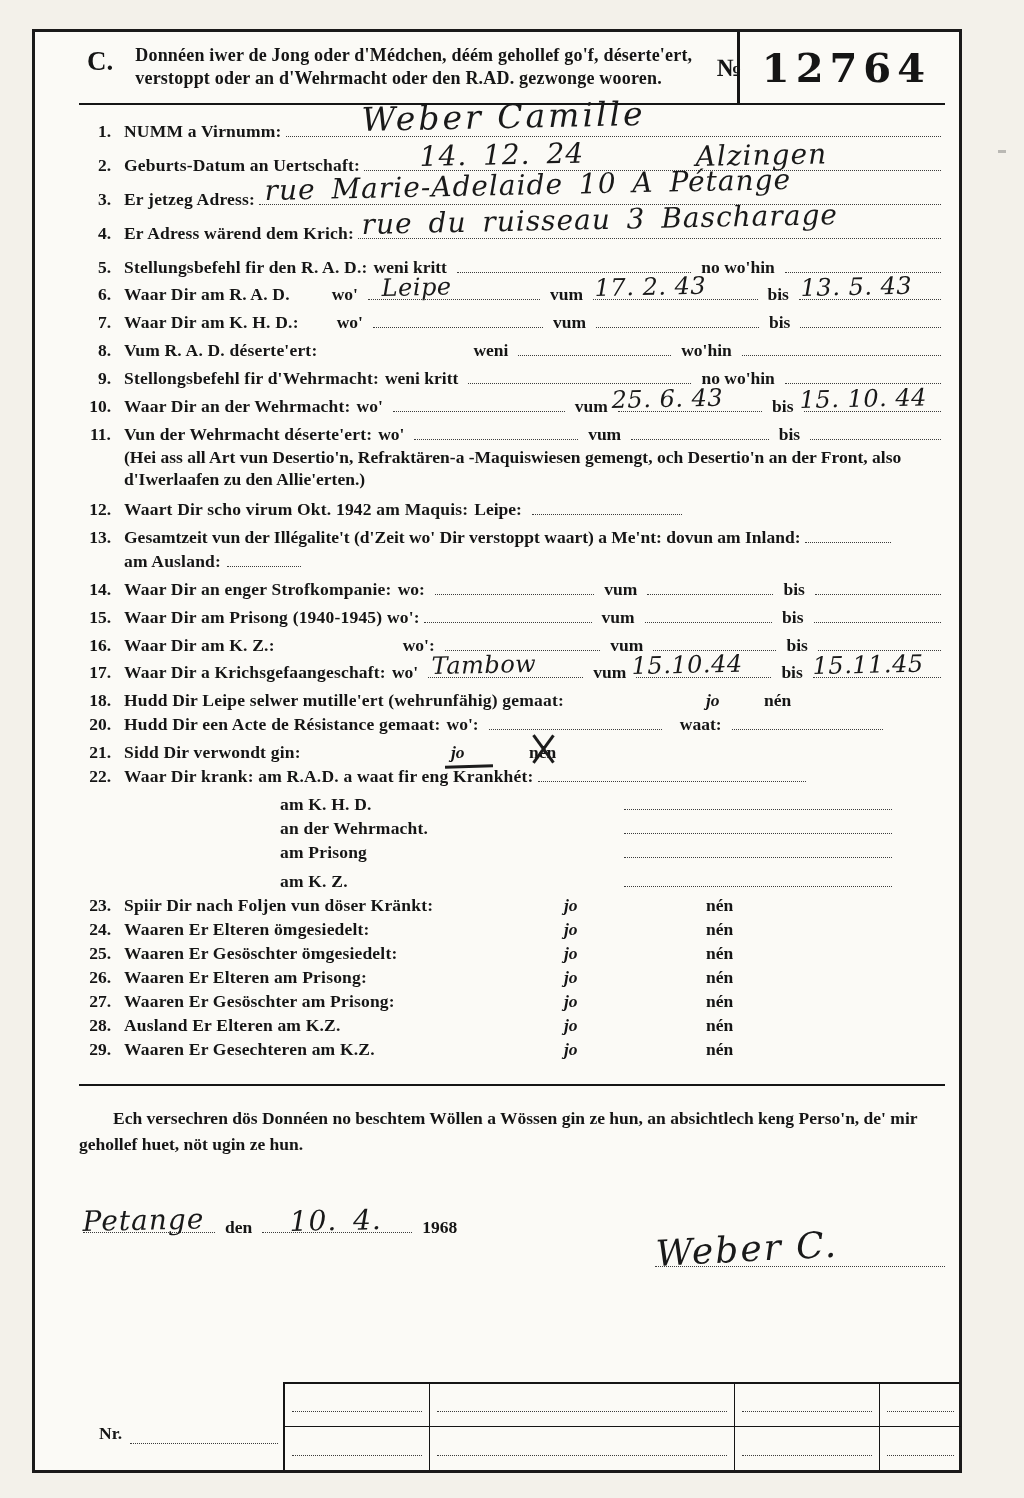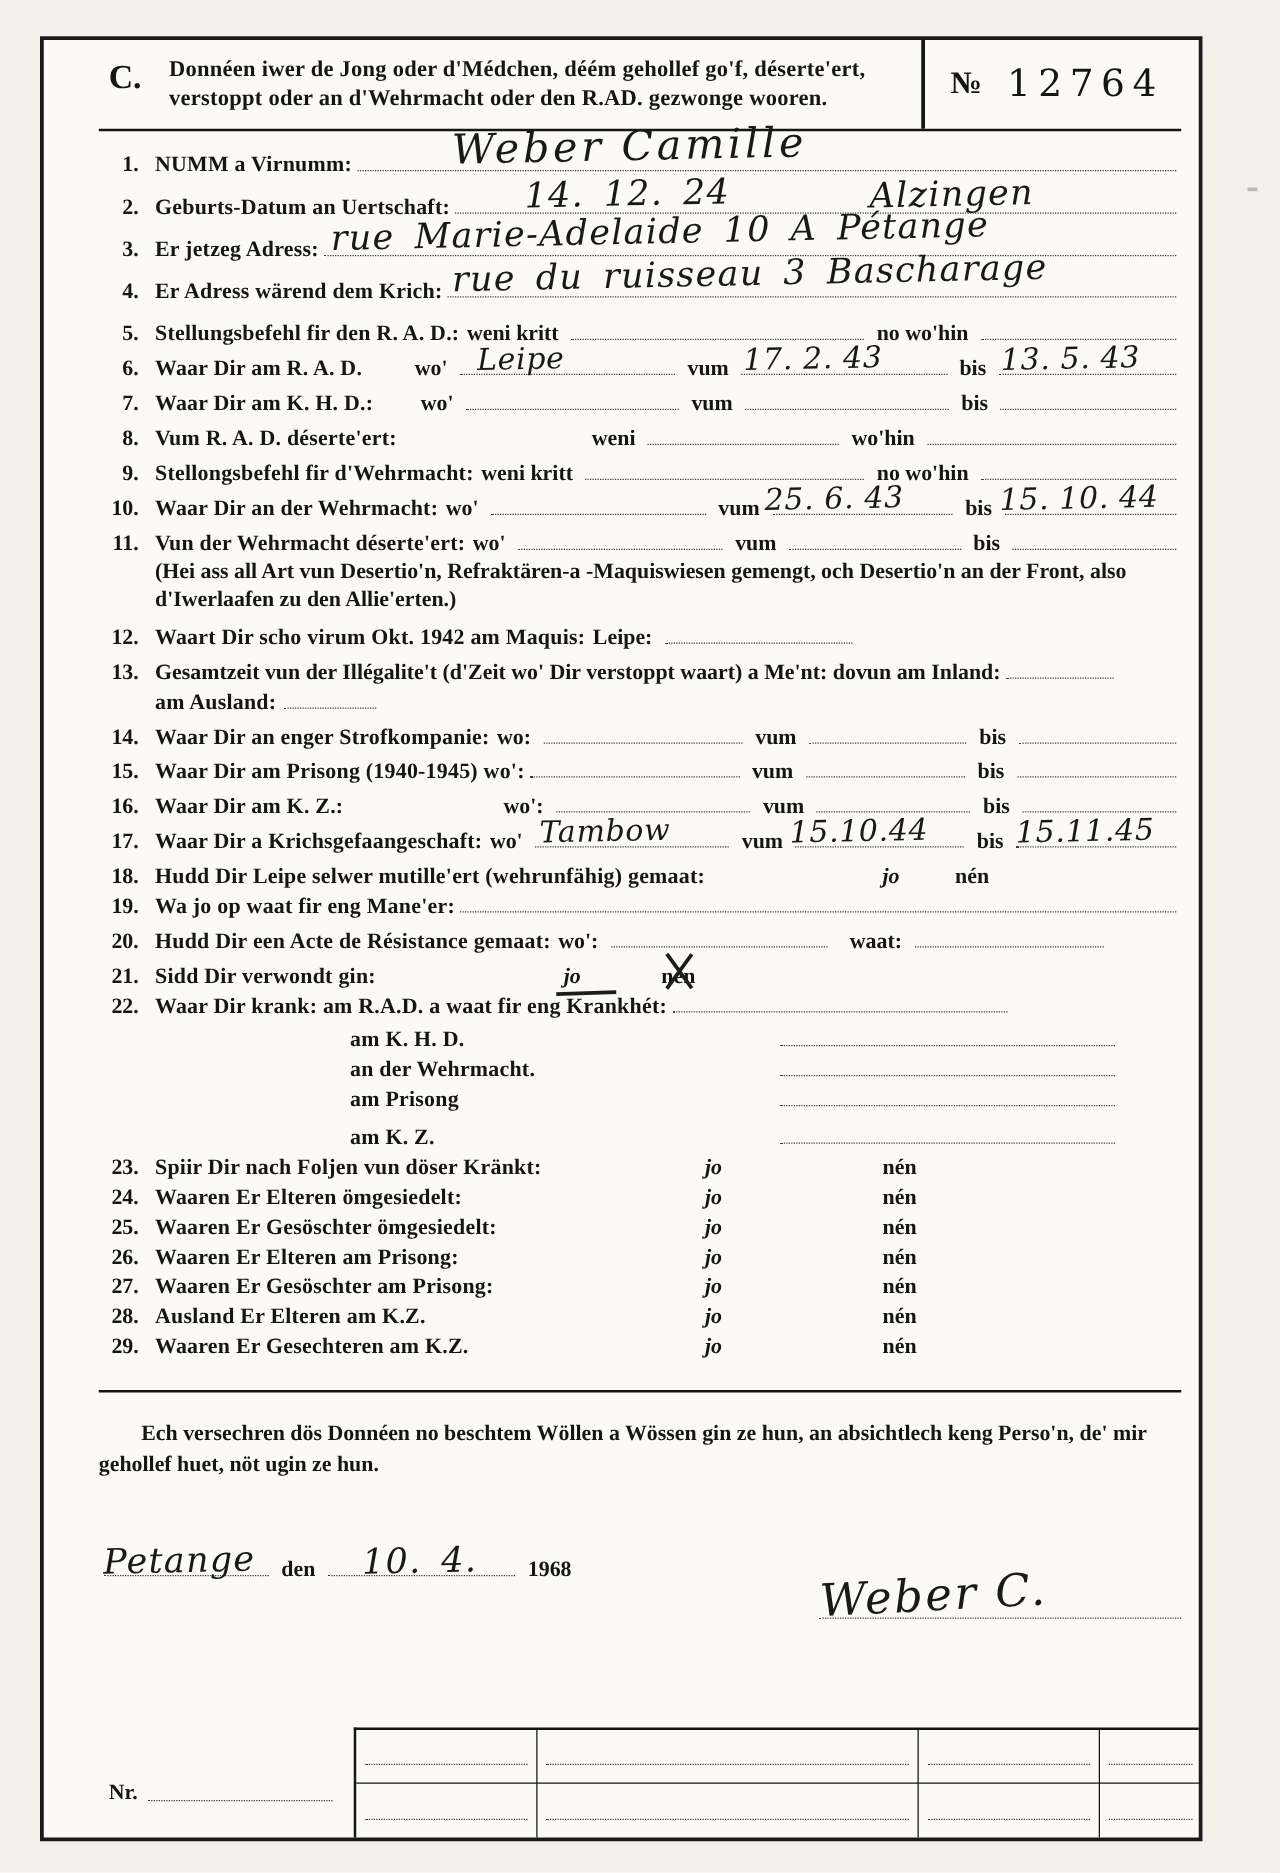--- a/index.html
+++ b/index.html
@@ -8,21 +8,21 @@
   .page { position:relative; width:1024px; height:1498px; }
   .frame { position:absolute; left:32px; top:29px; width:930px; height:1444px; border:3px solid #1a1a1a; background:#fbfaf6; padding:12px 14px 0 44px; }
 
   
   .header { display:flex; border-bottom:2.5px solid #151515; padding-bottom:12px; position:relative; }
   .c-letter { font-size:27px; font-weight:700; margin:2px 22px 0 8px; flex:none; }
   .header-text { font-size:18px; font-weight:700; line-height:1.3; width:560px; letter-spacing:.2px; }
   .header-divider { position:absolute; top:-12px; bottom:0; left:658px; width:3px; background:#151515; }
   .number-block { margin-left:auto; display:flex; align-items:center; gap:20px; padding-right:14px; }
   .no-sign { font-size:25px; font-weight:700; }
-  .no-value { font-size:30px; letter-spacing:6px; font-weight:400; font-family:"DejaVu Serif", serif; }
+  .no-value { font-size:40px; letter-spacing:6px; font-weight:700; font-family:"DejaVu Serif", serif; }
 
   
   .form-body { padding-top:16px; }
   .row { display:flex; align-items:baseline; font-size:17.5px; font-weight:700; line-height:1.25; margin-bottom:6px; }
   .r-big { margin-bottom:12px; }
   .num { flex:none; width:32px; text-align:right; margin-right:13px; }
   .lbl { flex:none; white-space:nowrap; letter-spacing:.2px; }
   .mid { flex:none; margin:0 6px; white-space:nowrap; }
   .fill { flex:1 1 60px; position:relative; border-bottom:1.6px dotted #3c3c3c; height:15px; margin:0 4px; min-width:26px; }
   .spacer { flex:none; height:1px; }
@@ -62,21 +62,21 @@
   .declaration { margin-top:20px; font-size:17.5px; font-weight:700; line-height:1.45; text-indent:34px; padding-right:2px; }
 
   .sign-date { display:flex; margin-top:44px; align-items:flex-start; }
   .date-group { display:flex; align-items:baseline; font-size:17.5px; font-weight:700; padding-top:16px; }
   .place-fill { flex:none; width:132px; }
   .date-fill { flex:none; width:150px; }
   .sig-group { margin-left:auto; width:290px; padding-top:30px; }
   .sig-line { border-bottom:1.6px dotted #3c3c3c; height:36px; position:relative; }
   .hw-sig { font-size:36px; bottom:-8px; left:2px; transform:rotate(-3deg); letter-spacing:2px; }
 
-  .nr-block { position:absolute; left:52px; bottom:26px; display:flex; align-items:center; font-size:17.5px; font-weight:700; }
+  .nr-block { position:absolute; left:64px; bottom:26px; display:flex; align-items:flex-end; font-size:17.5px; font-weight:700; }
   .nr-block .ifill { width:148px; margin-left:8px; }
 
   .btable { position:absolute; right:0; bottom:0; width:676px; height:88px; border-top:2px solid #151515; border-left:2px solid #151515;
             display:grid; grid-template-columns:145px 305px 145px 81px; grid-template-rows:1fr 1fr; }
   .bcell { border-right:1.6px solid #151515; border-bottom:1.6px solid #151515; display:flex; align-items:flex-end; padding:5px 7px; }
   .bcell:nth-child(4n) { border-right:none; }
   .bcell:nth-child(n+5) { border-bottom:none; }
   .bcell .dots { flex:1; border-bottom:1.6px dotted #3c3c3c; height:0; margin-bottom:9px; }
 
   .artifact { position:absolute; background:#8a8a86; opacity:.55; }
@@ -293,25 +293,20 @@
         </span>
       </div>
 
       <div class="row row-jn r18">
         <span class="num">18.</span>
         <span class="lbl">Hudd Dir Leipe selwer mutille'ert (wehrunfähig) gemaat:</span>
         <span class="jo-col">jo</span>
         <span>nén</span>
       </div>
 
-      <div class="row">
-        <span class="num">19.</span>
-        <span class="lbl">Wa jo op waat fir eng Mane'er:</span>
-        <span class="fill"></span>
-      </div>
 
       <div class="row">
         <span class="num">20.</span>
         <span class="lbl">Hudd Dir een Acte de Résistance gemaat:</span>
         <span class="mid">wo':</span>
         <span class="fill" style="flex:1.2"></span>
         <span class="mid" style="margin-left:14px">waat:</span>
         <span class="fill" style="flex:1.05"></span>
         <span class="spacer" style="width:58px"></span>
       </div>

